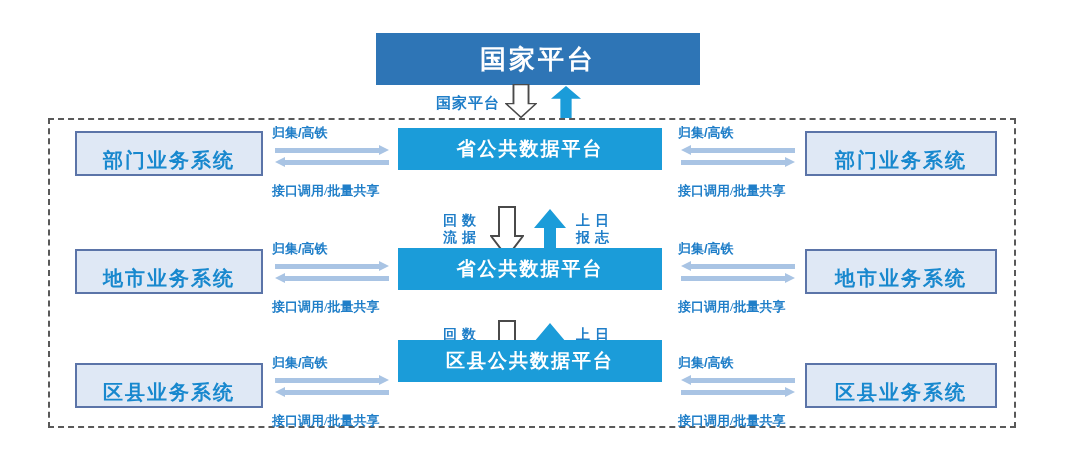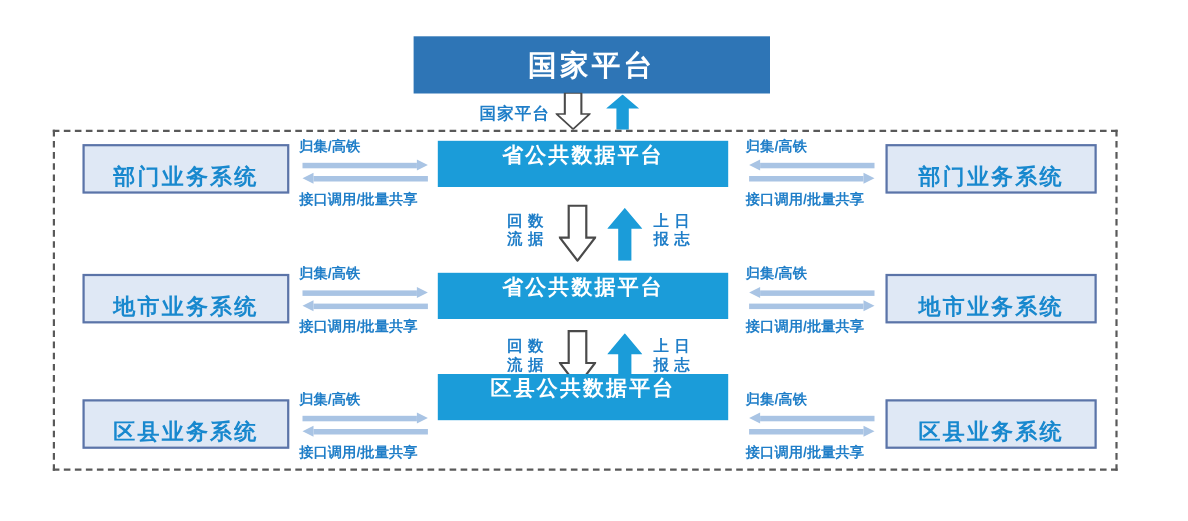--- a/index.html
+++ b/index.html
@@ -12,21 +12,21 @@
   
   .national-box {
     position:absolute; left:376px; top:33px; width:324px; height:52px;
     background:var(--national-fill);
     display:flex; align-items:center; justify-content:center;
     color:#fff; font-size:26px; font-weight:bold; letter-spacing:3px;
   }
   .platform-box {
     position:absolute; width:264px; height:42px; left:398px;
     background:var(--platform-fill);
-    display:flex; align-items:flex-start; justify-content:center;
+    display:flex; align-items:center; justify-content:center;
     color:#fff; font-size:19px; font-weight:bold; letter-spacing:2px;
   }
   .side-box {
     position:absolute; width:188px; height:45px;
     background:var(--side-fill);
     border:2px solid var(--side-border);
     box-sizing:border-box;
     display:flex; align-items:flex-end; justify-content:center;
     color:var(--side-text); font-size:20px; font-weight:bold; letter-spacing:2px;
   }
@@ -42,38 +42,38 @@
 
   
   .h-group { position:absolute; width:120px; height:72px; }
   .h-group.lg { left:272px; }
   .h-group.rg { left:678px; }
   .h-label {
     position:absolute; width:100%; text-align:left; white-space:nowrap;
     color:var(--label-text); font-size:13px; font-weight:bold;
   }
   .h-label.top    { top:0; }
-  .h-label.bottom { top:48px; }
+  .h-label.bottom { top:58px;font-family:Liberation Serif, serif; }
   .h-arrow { position:absolute; left:3px; width:114px; height:10px; }
   .h-arrow.a1 { top:21px; }
   .h-arrow.a2 { top:33px; }
   .h-arrow .bar {
     position:absolute; left:0; top:2.5px; width:104px; height:5px;
     background:var(--h-arrow);
   }
   .h-arrow .head {
     position:absolute; right:0; top:0; width:0; height:0;
     border-left:10px solid var(--h-arrow);
     border-top:5px solid transparent;
     border-bottom:5px solid transparent;
   }
   .h-arrow.flip { transform:scaleX(-1); }
 
   
-  .v-group { position:absolute; left:456px; width:200px; height:58px; }
+  .v-group { position:absolute; left:438px; width:200px; height:58px;margin-top:20px; }
   .v-label {
     position:absolute; color:var(--label-text); font-size:14px; font-weight:bold;
     line-height:17px; letter-spacing:5px; white-space:nowrap; top:6px;
   }
   .v-label.l { left:5px; }
   .v-label.r { left:138px; }
   .v-arrow-down { position:absolute; left:52px; top:0; }
   .v-arrow-up   { position:absolute; left:96px; top:3px; }
 
   

